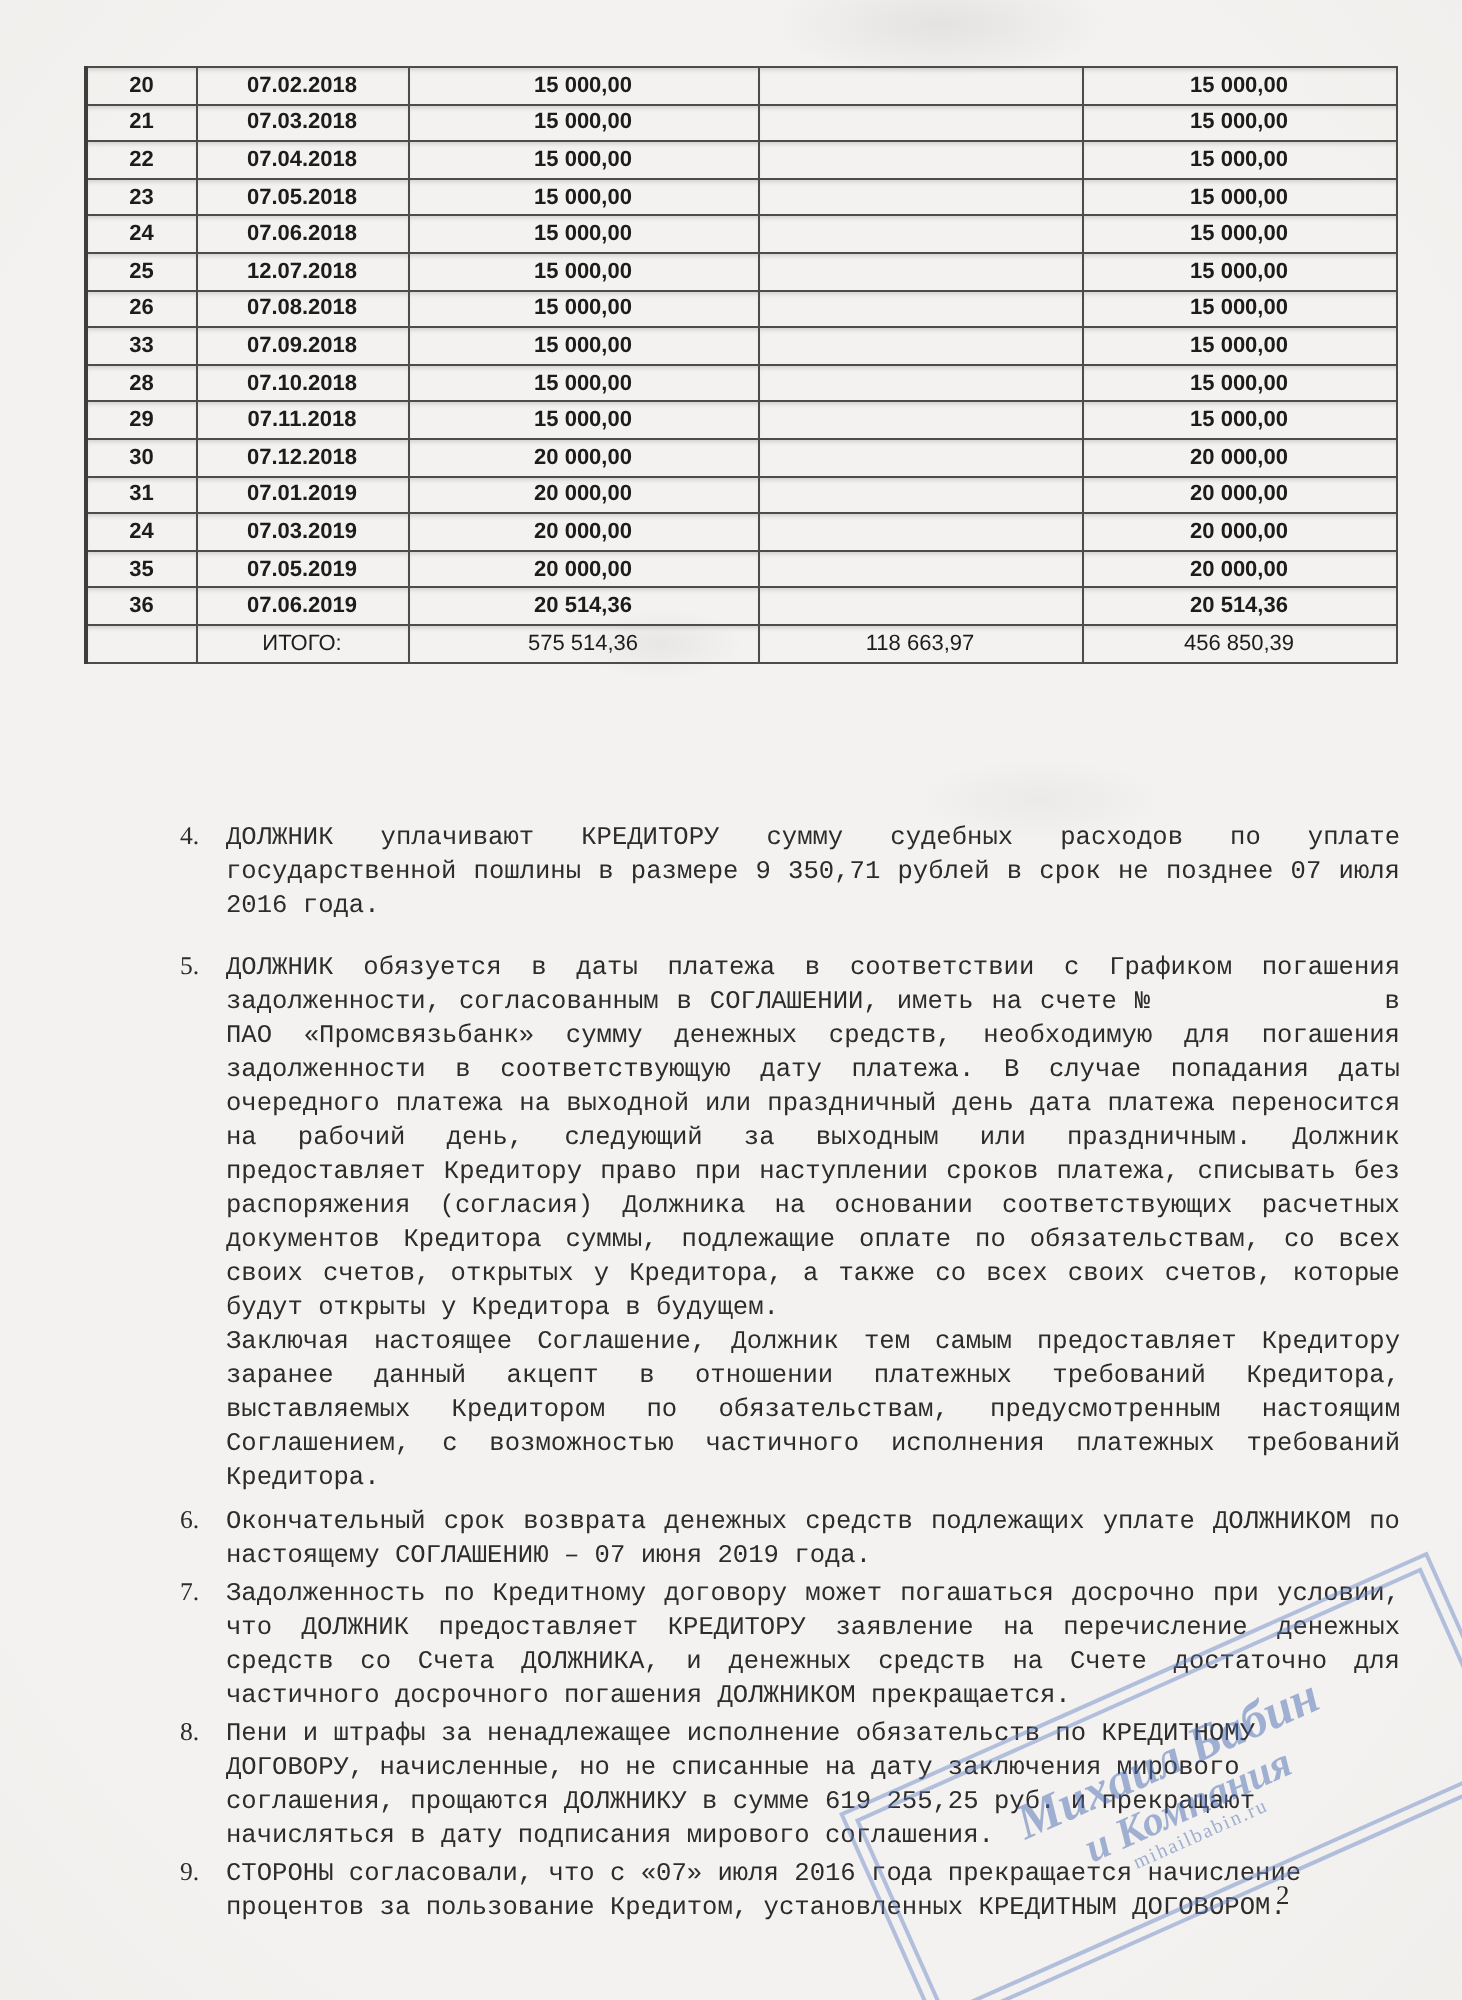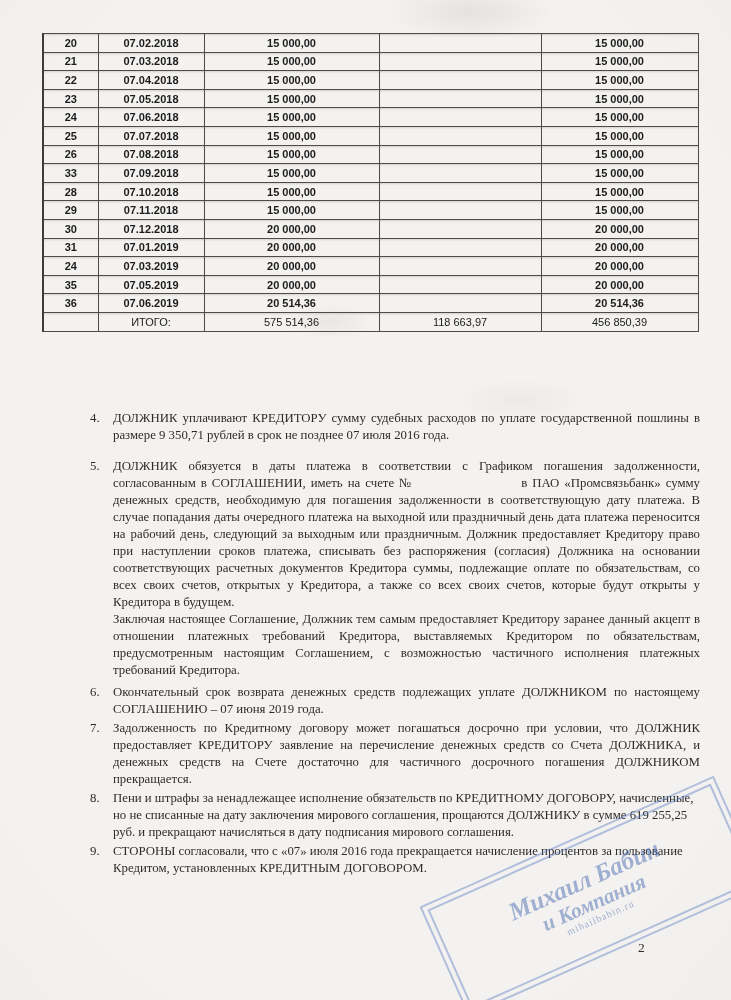--- a/index.html
+++ b/index.html
@@ -22,21 +22,21 @@
     border:1px solid #4e4c4a;height:17.6px;padding:0 4px;text-align:center;vertical-align:middle;
     box-shadow:inset 0 2px 2px -1px rgba(60,58,55,.18);
     white-space:nowrap;overflow:hidden;
   }
   #schedule td.c1{border-left:2px solid #3f3d3b;}
   #schedule tr.total-row td{font-weight:normal;}
   
   #clauses{position:absolute;left:90px;top:410px;width:610px;}
   .para{position:relative;padding-left:23px;font-size:12.8px;line-height:17px;text-align:justify;}
   .para .num{position:absolute;left:0;top:0;}
-  .para p{margin:0;}
+  .para p{margin:0;font-family:Liberation Mono, monospace;}
   .blank{display:inline-block;width:98px;}
   .mb14{margin-bottom:14px;}
   .mb5{margin-bottom:5px;}
   .mb2{margin-bottom:2px;}
   .ragged{text-align:left;}
   
   #stamp{
     position:absolute;left:436px;top:842px;width:306px;height:104px;
     transform:rotate(-24deg);transform-origin:center;
     border:2px solid rgba(96,128,196,.45);
@@ -95,21 +95,21 @@
         </tr>
         <tr>
           <td class="c1">24</td>
           <td class="c2">07.06.2018</td>
           <td class="c3">15 000,00</td>
           <td class="c4"></td>
           <td class="c5">15 000,00</td>
         </tr>
         <tr>
           <td class="c1">25</td>
-          <td class="c2">07.07.2018</td>
+          <td class="c2">12.07.2018</td>
           <td class="c3">15 000,00</td>
           <td class="c4"></td>
           <td class="c5">15 000,00</td>
         </tr>
         <tr>
           <td class="c1">26</td>
           <td class="c2">07.08.2018</td>
           <td class="c3">15 000,00</td>
           <td class="c4"></td>
           <td class="c5">15 000,00</td>

